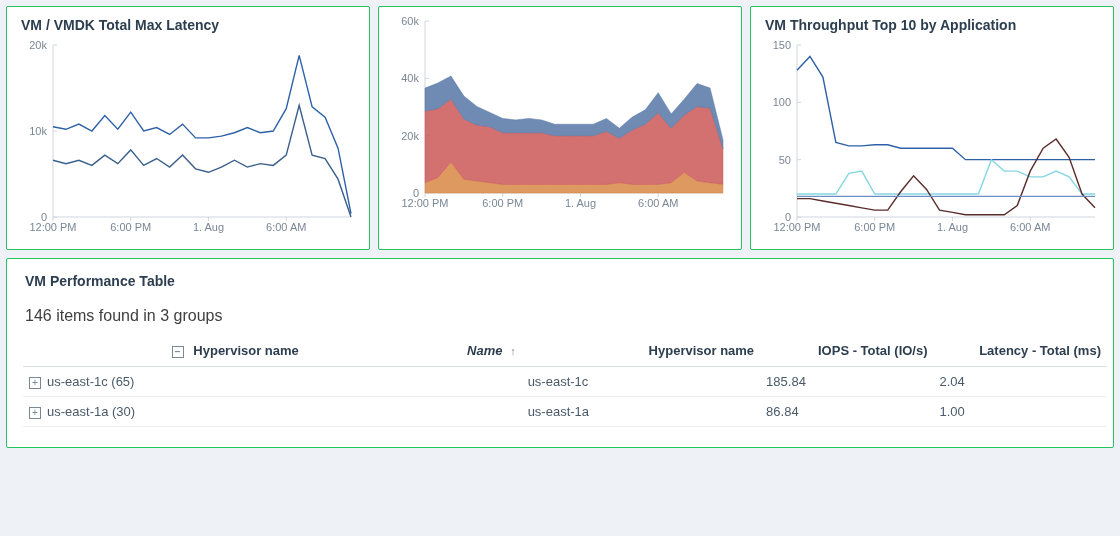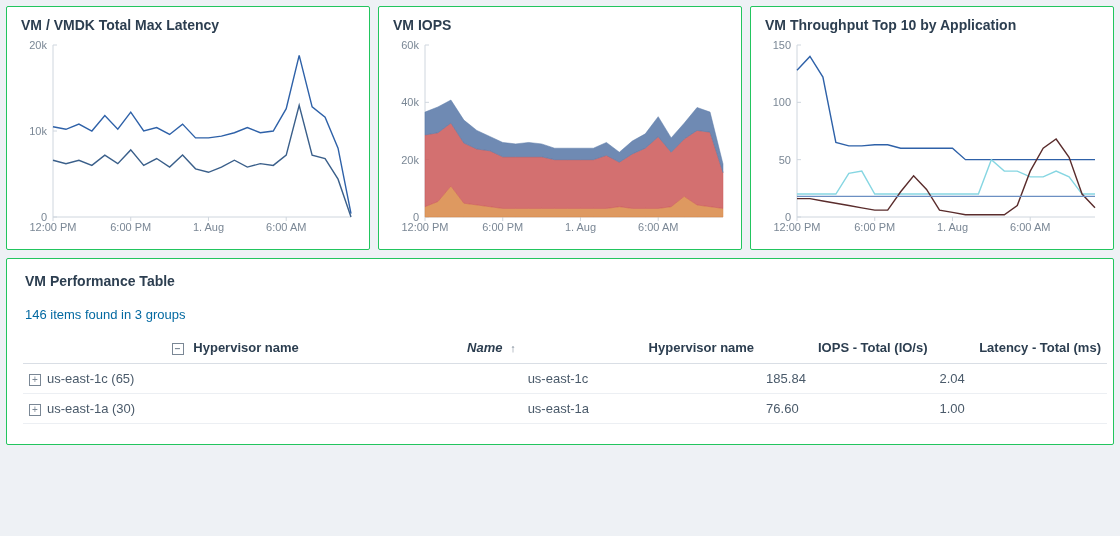--- a/index.html
+++ b/index.html
@@ -28,21 +28,21 @@
   }
   .chart-wrap {
     position: relative;
     width: 100%;
     height: 200px;
   }
   .chart-wrap svg { display: block; }
   .axis-line { stroke: #cfd6de; stroke-width: 1; }
   .series-line { fill: none; stroke-width: 1.4; }
   .table-card { margin-top: 8px; padding: 12px 6px 20px 16px; }
-  .table-meta { color: #0369a1; font-size: 13px; margin: 18px 0 10px 2px; }
+  .table-meta { color: #404040; font-size: 16px; margin: 18px 0 10px 2px; }
   table.perf {
     width: 100%;
     border-collapse: collapse;
     font-size: 13px;
   }
   table.perf th {
     text-align: right;
     font-weight: 600;
     color: #2c3e50;
     border-bottom: 1px solid #d9dee5;
@@ -101,21 +101,20 @@
           <line x1="189.47826086956522" x2="189.47826086956522" y1="178" y2="182" class="axis-line"></line>
           <text x="267.21739130434787" y="192" text-anchor="middle" fill="#7a8795" font-size="11">6:00 AM</text>
           <line x1="267.21739130434787" x2="267.21739130434787" y1="178" y2="182" class="axis-line"></line>
           <path d="M 34 87.7 L 46.95652173913044 90.28 L 59.91304347826087 85.11999999999999 L 72.86956521739131 92 L 85.82608695652173 76.52000000000001 L 98.78260869565217 90.28 L 111.73913043478261 73.08 L 124.69565217391305 92 L 137.65217391304347 88.56 L 150.60869565217394 95.44 L 163.56521739130434 85.11999999999999 L 176.52173913043478 98.88 L 189.47826086956522 98.88 L 202.43478260869563 97.16000000000001 L 215.3913043478261 93.72 L 228.34782608695653 88.56 L 241.30434782608694 93.72 L 254.26086956521738 92 L 267.21739130434787 69.64 L 280.17391304347825 16.32000000000002 L 293.1304347826087 67.92 L 306.0869565217391 78.24000000000001 L 319.04347826086956 109.2 L 332 174.56" class="series-line" stroke="#2e61a8"></path>
           <path d="M 34 121.24 L 46.95652173913044 124.68 L 59.91304347826087 121.24 L 72.86956521739131 126.4 L 85.82608695652173 116.08000000000001 L 98.78260869565217 124.68 L 111.73913043478261 110.92 L 124.69565217391305 126.4 L 137.65217391304347 119.52 L 150.60869565217394 128.12 L 163.56521739130434 116.08000000000001 L 176.52173913043478 129.84 L 189.47826086956522 133.28 L 202.43478260869563 128.12 L 215.3913043478261 121.24 L 228.34782608695653 128.12 L 241.30434782608694 124.68 L 254.26086956521738 126.4 L 267.21739130434787 116.08000000000001 L 280.17391304347825 66.2 L 293.1304347826087 116.08000000000001 L 306.0869565217391 119.52 L 319.04347826086956 140.16 L 332 178" class="series-line" stroke="#3a5f8a"></path>
         </svg>
       </div>
   </div>
 
   <div class="card">
-    <div class="card-title">VM IOPS</div>
     <div class="chart-wrap">
         <svg width="338" height="200">
           <text x="28" y="182" text-anchor="end" fill="#7a8795" font-size="11">0</text>
           <line x1="34" x2="38" y1="178" y2="178" class="axis-line"></line>
           <text x="28" y="124.66666666666667" text-anchor="end" fill="#7a8795" font-size="11">20k</text>
           <line x1="34" x2="38" y1="120.66666666666667" y2="120.66666666666667" class="axis-line"></line>
           <text x="28" y="67.33333333333334" text-anchor="end" fill="#7a8795" font-size="11">40k</text>
           <line x1="34" x2="38" y1="63.33333333333334" y2="63.33333333333334" class="axis-line"></line>
           <text x="28" y="10" text-anchor="end" fill="#7a8795" font-size="11">60k</text>
           <line x1="34" x2="38" y1="6" y2="6" class="axis-line"></line>
@@ -198,18 +197,18 @@
           <td><span class="tree-toggle">+</span><span>us-east-1c (65)</span></td>
           <td></td>
           <td>us-east-1c</td>
           <td>185.84</td>
           <td>2.04</td>
         </tr>
         <tr>
           <td><span class="tree-toggle">+</span><span>us-east-1a (30)</span></td>
           <td></td>
           <td>us-east-1a</td>
-          <td>76.60</td>
+          <td>86.84</td>
           <td>1.00</td>
         </tr>
       </tbody>
   </table>
 </div>
 
 </body></html>

